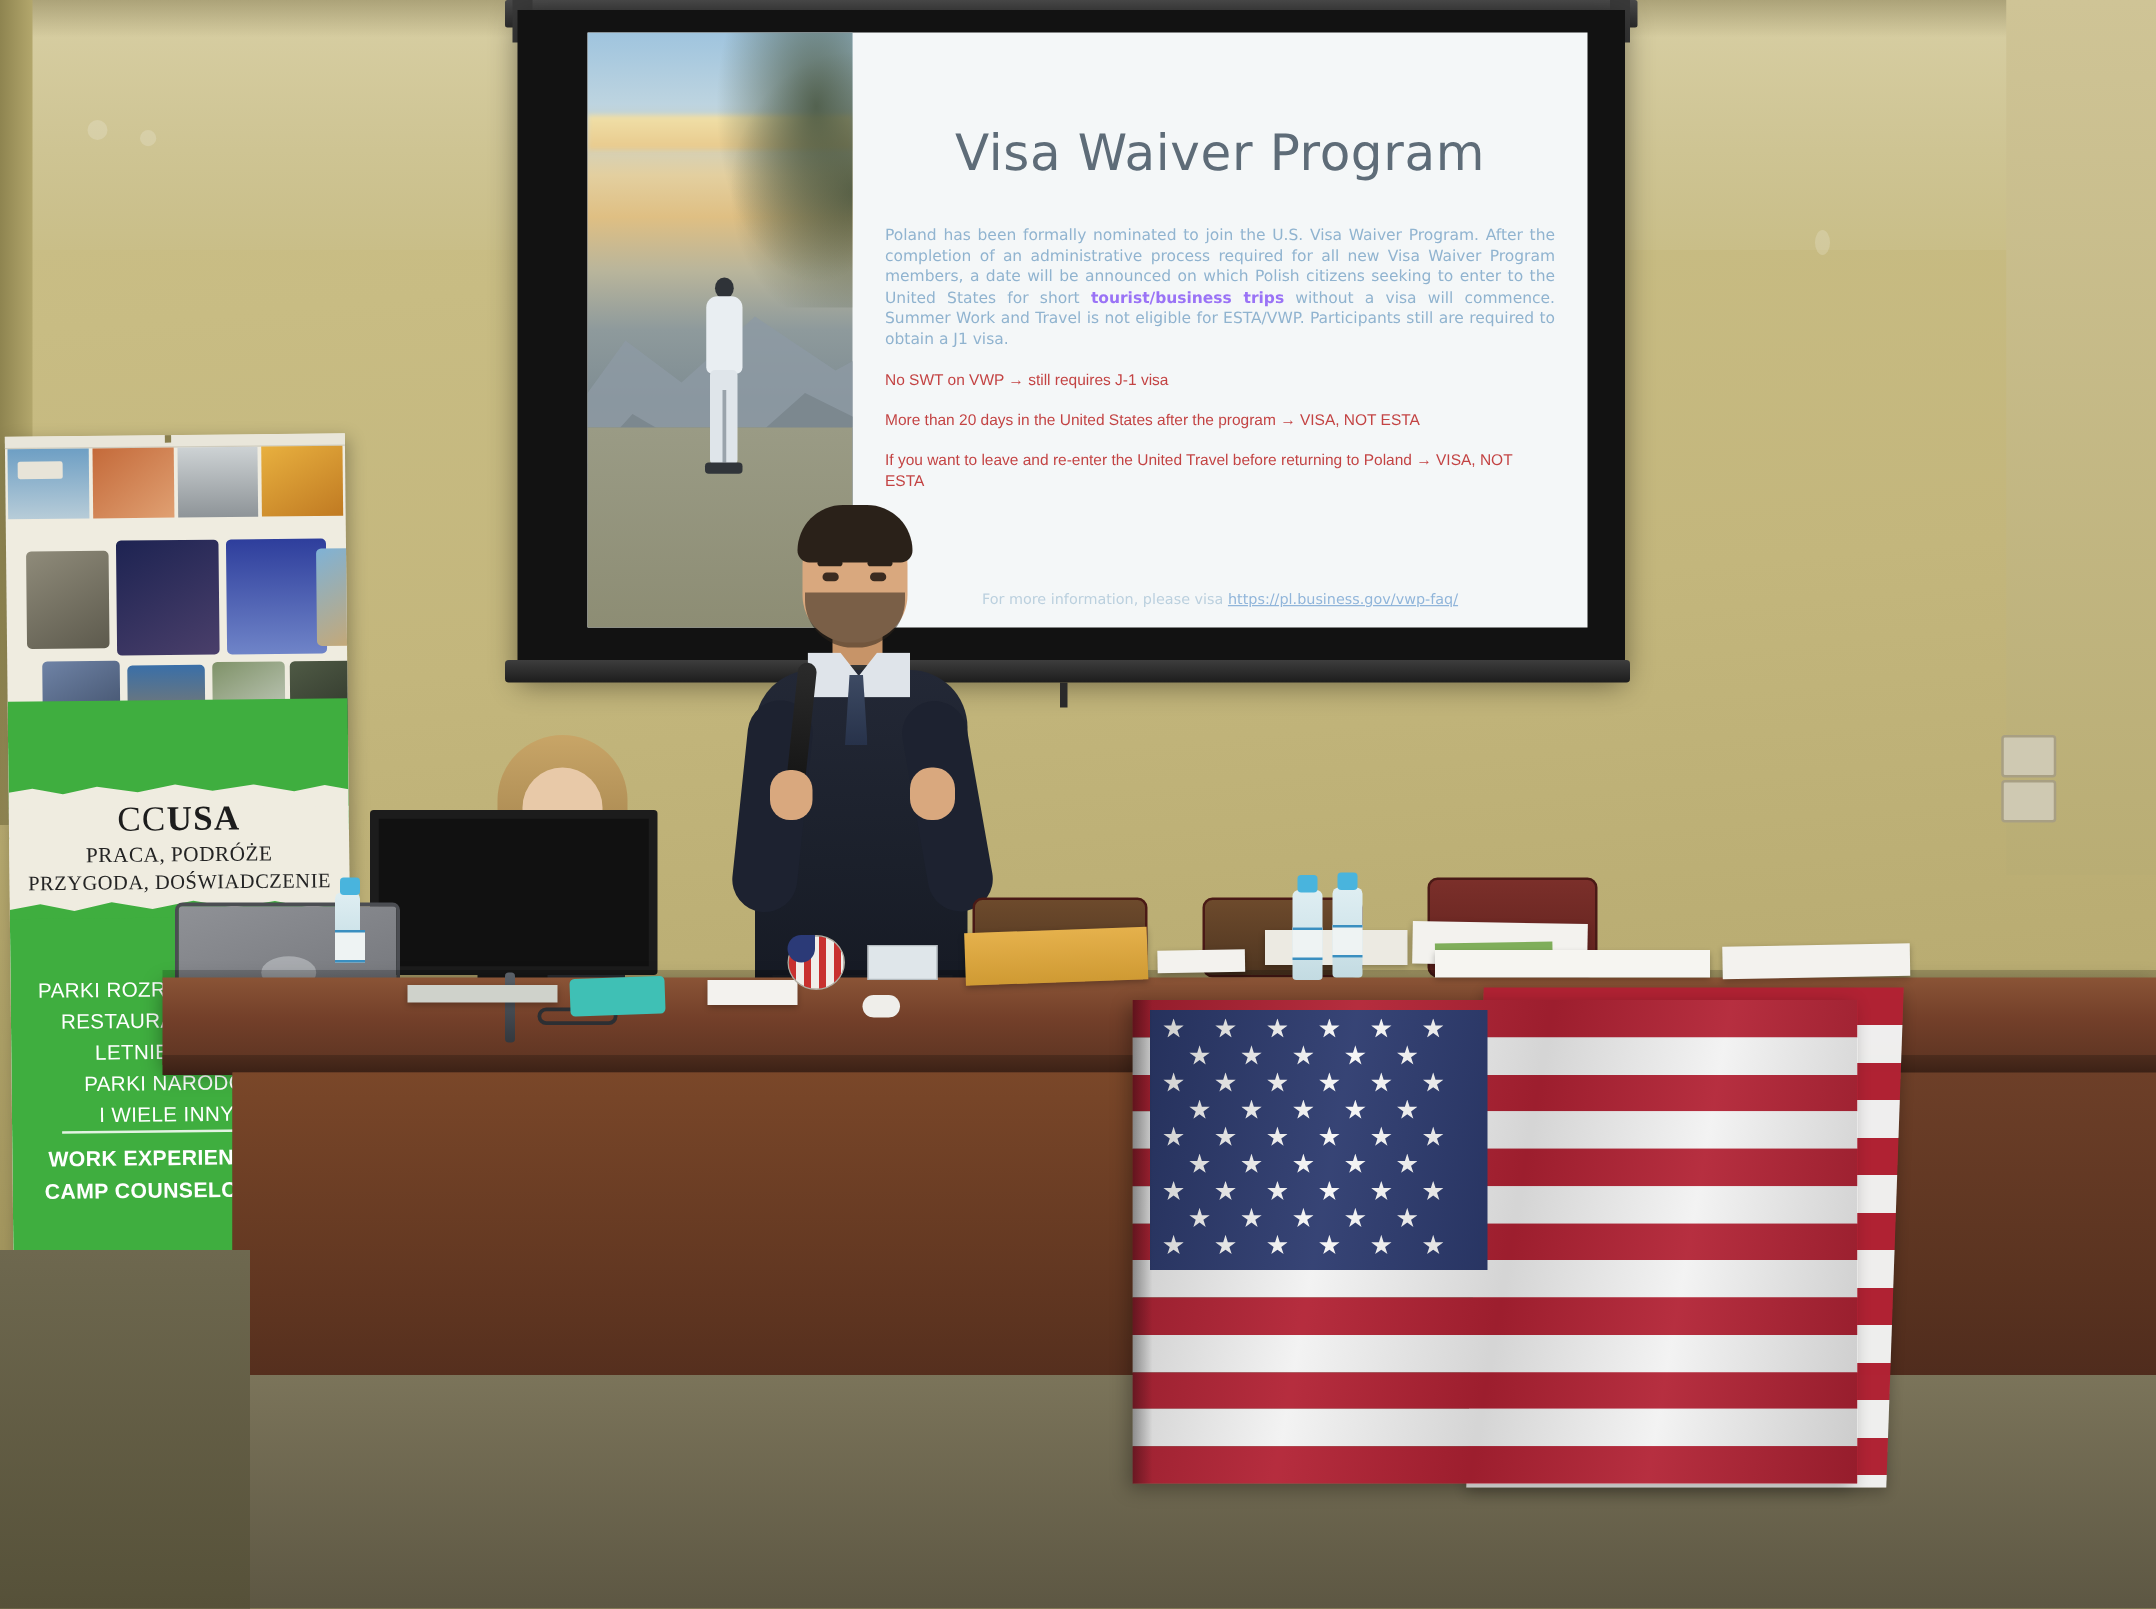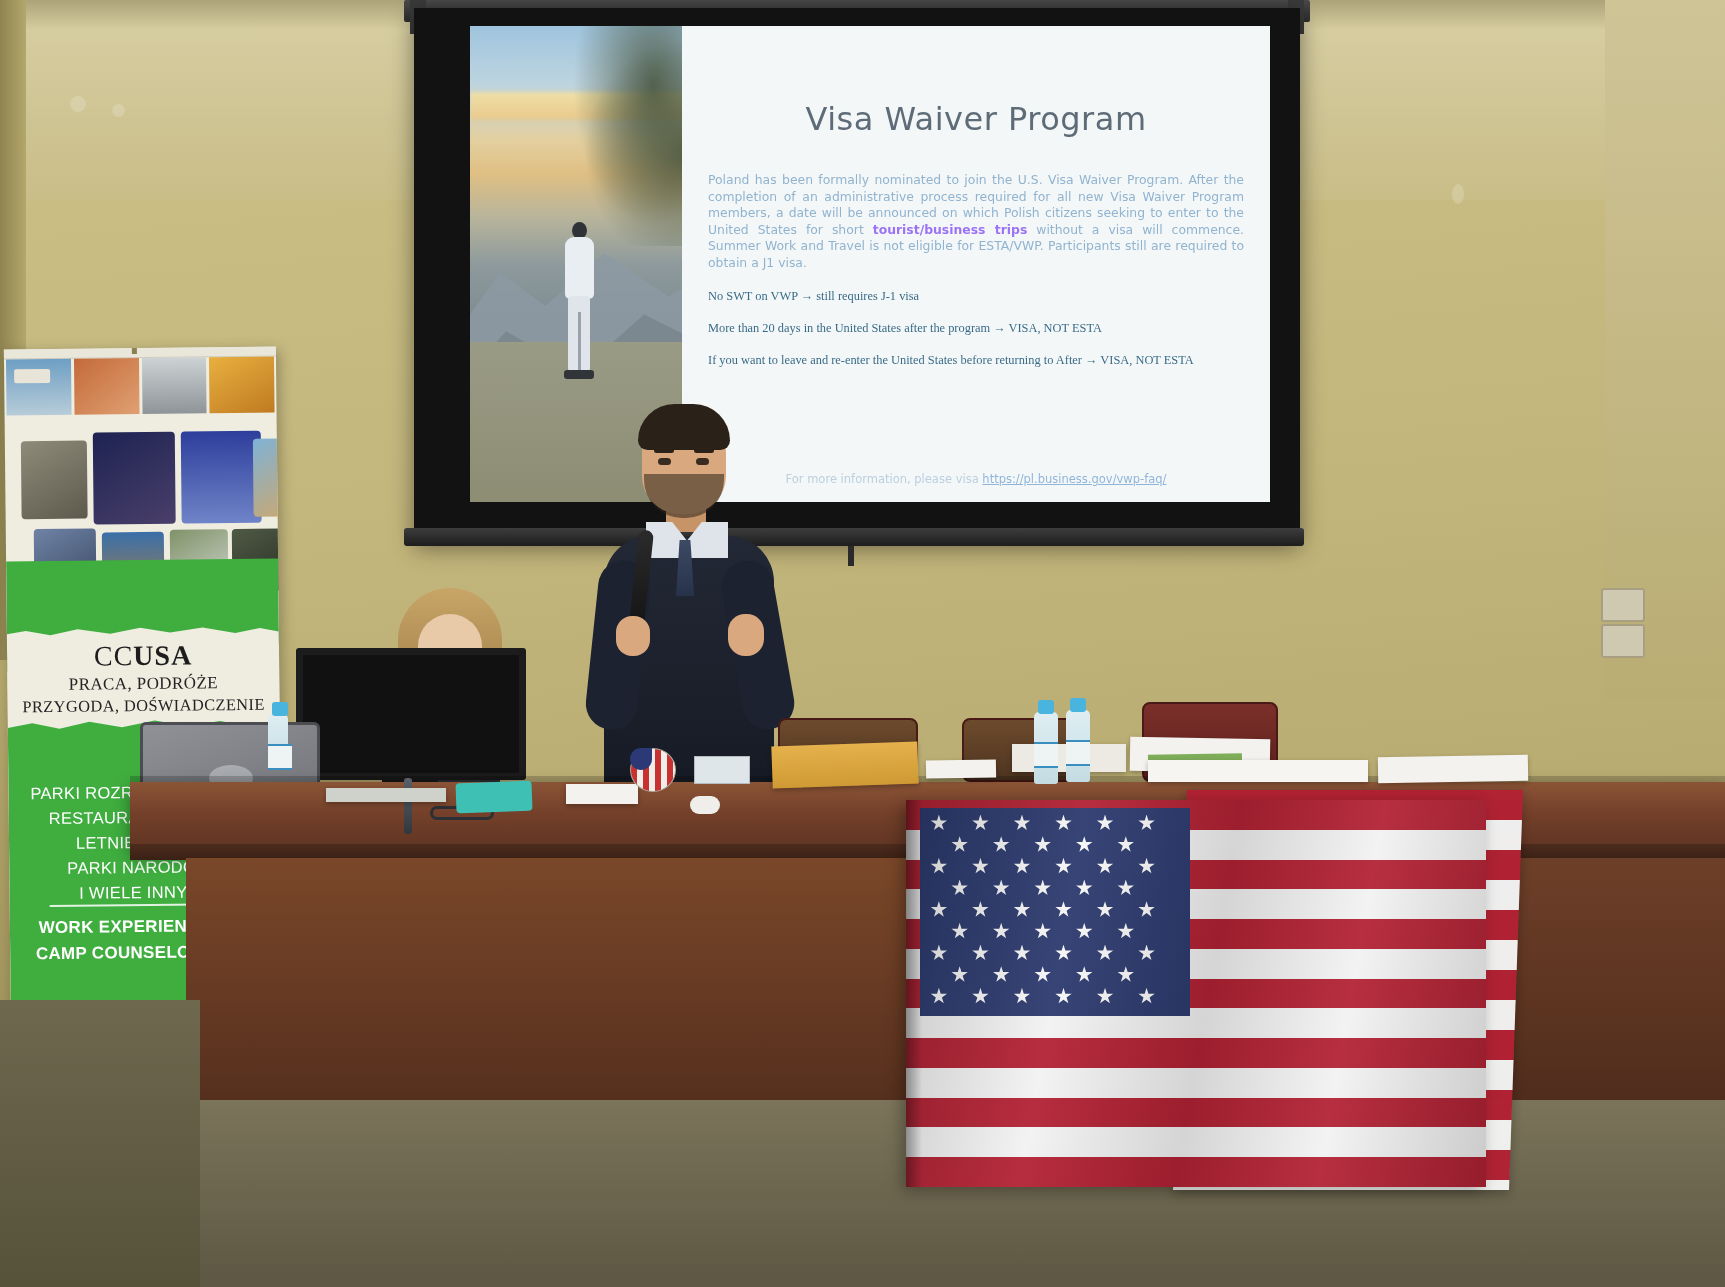--- a/index.html
+++ b/index.html
@@ -102,32 +102,32 @@
     position: absolute; left: 88px; top: 196px; width: 42px; height: 176px;
   }
   .pp-head { position:absolute; left: 14px; top: 0; width: 15px; height: 17px; background: #2f3338; border-radius: 50%; }
   .pp-body { position:absolute; left: 7px; top: 15px; width: 29px; height: 62px; background: #e9eef2; border-radius: 9px 9px 5px 5px; }
   .pp-legs { position:absolute; left: 10px; top: 74px; width: 22px; height: 76px; background: #dfe5ea; border-radius: 4px; }
   .pp-leg-split { position:absolute; left: 20px; top: 90px; width: 3px; height: 58px; background: #9aa3ab; }
   .pp-shoe { position:absolute; left: 6px; top: 148px; width: 30px; height: 9px; background: #31353a; border-radius: 3px; }
 
   .slide-body { flex: 1; padding: 22px 26px 10px 26px; position: relative; }
   .slide-title {
-    text-align: center; color: #52616e; font-size: 32px; font-weight: 400;
+    text-align: center; color: #52616e; font-size: 40px; font-weight: 400;
     letter-spacing: .5px; margin-top: 52px; margin-bottom: 34px;
     font-family: "DejaVu Sans", sans-serif; opacity: .92;
   }
   .slide-para {
     color: #7fa8c9; font-size: 12.4px; line-height: 1.34; text-align: justify;
     opacity: .85; margin-bottom: 16px; font-family: "DejaVu Sans", sans-serif;
   }
   .slide-para b { color: #8b5cf6; font-weight: 700; }
   .slide-line {
-    color: #0c4a6e; font-size: 12.4px; line-height: 1.38; margin-bottom: 15px;
-    opacity: .82; font-family: Liberation Serif, serif;
+    color: #b91c1c; font-size: 12.4px; line-height: 1.38; margin-bottom: 15px;
+    opacity: .82; font-family: Liberation Sans, sans-serif;
   }
   .slide-footer {
     position: absolute; left: 0; right: 0; bottom: 16px; text-align: center;
     font-size: 11.5px; color: #a8c3d6; opacity: .75;
     font-family: "DejaVu Sans", sans-serif;
   }
   .slide-footer .lnk { color: #6f9fd0; text-decoration: underline; }
 
   
   .banner {
@@ -520,21 +520,21 @@
       </div>
     </div>
 
     <div class="slide-body">
       <div class="slide-title">Visa Waiver Program</div>
 
       <div class="slide-para"><span>Poland has been formally nominated to join the U.S. Visa Waiver Program. After the completion of an administrative process required for all new Visa Waiver Program members, a date will be announced on which Polish citizens seeking to enter to the United States for short </span><b>tourist/business trips</b><span> without a visa will commence. Summer Work and Travel is not eligible for ESTA/VWP. Participants still are required to obtain a J1 visa.</span></div>
 
       <div class="slide-line">No SWT on VWP →    still requires J-1 visa</div>
       <div class="slide-line">More than 20 days in the United States after the program →   VISA, NOT ESTA</div>
-      <div class="slide-line">If you want to leave and re-enter the United States before returning to After →   VISA, NOT ESTA</div>
+      <div class="slide-line">If you want to leave and re-enter the United Travel before returning to Poland →   VISA, NOT ESTA</div>
 
       <div class="slide-footer"><span>For more information, please visa </span><span class="lnk">https://pl.business.gov/vwp-faq/</span></div>
     </div>
   </div>
 
   <div class="banner">
     <div class="banner-top-rail"></div>
     <div class="banner-hook"></div>
 
     <div class="banner-photos">

